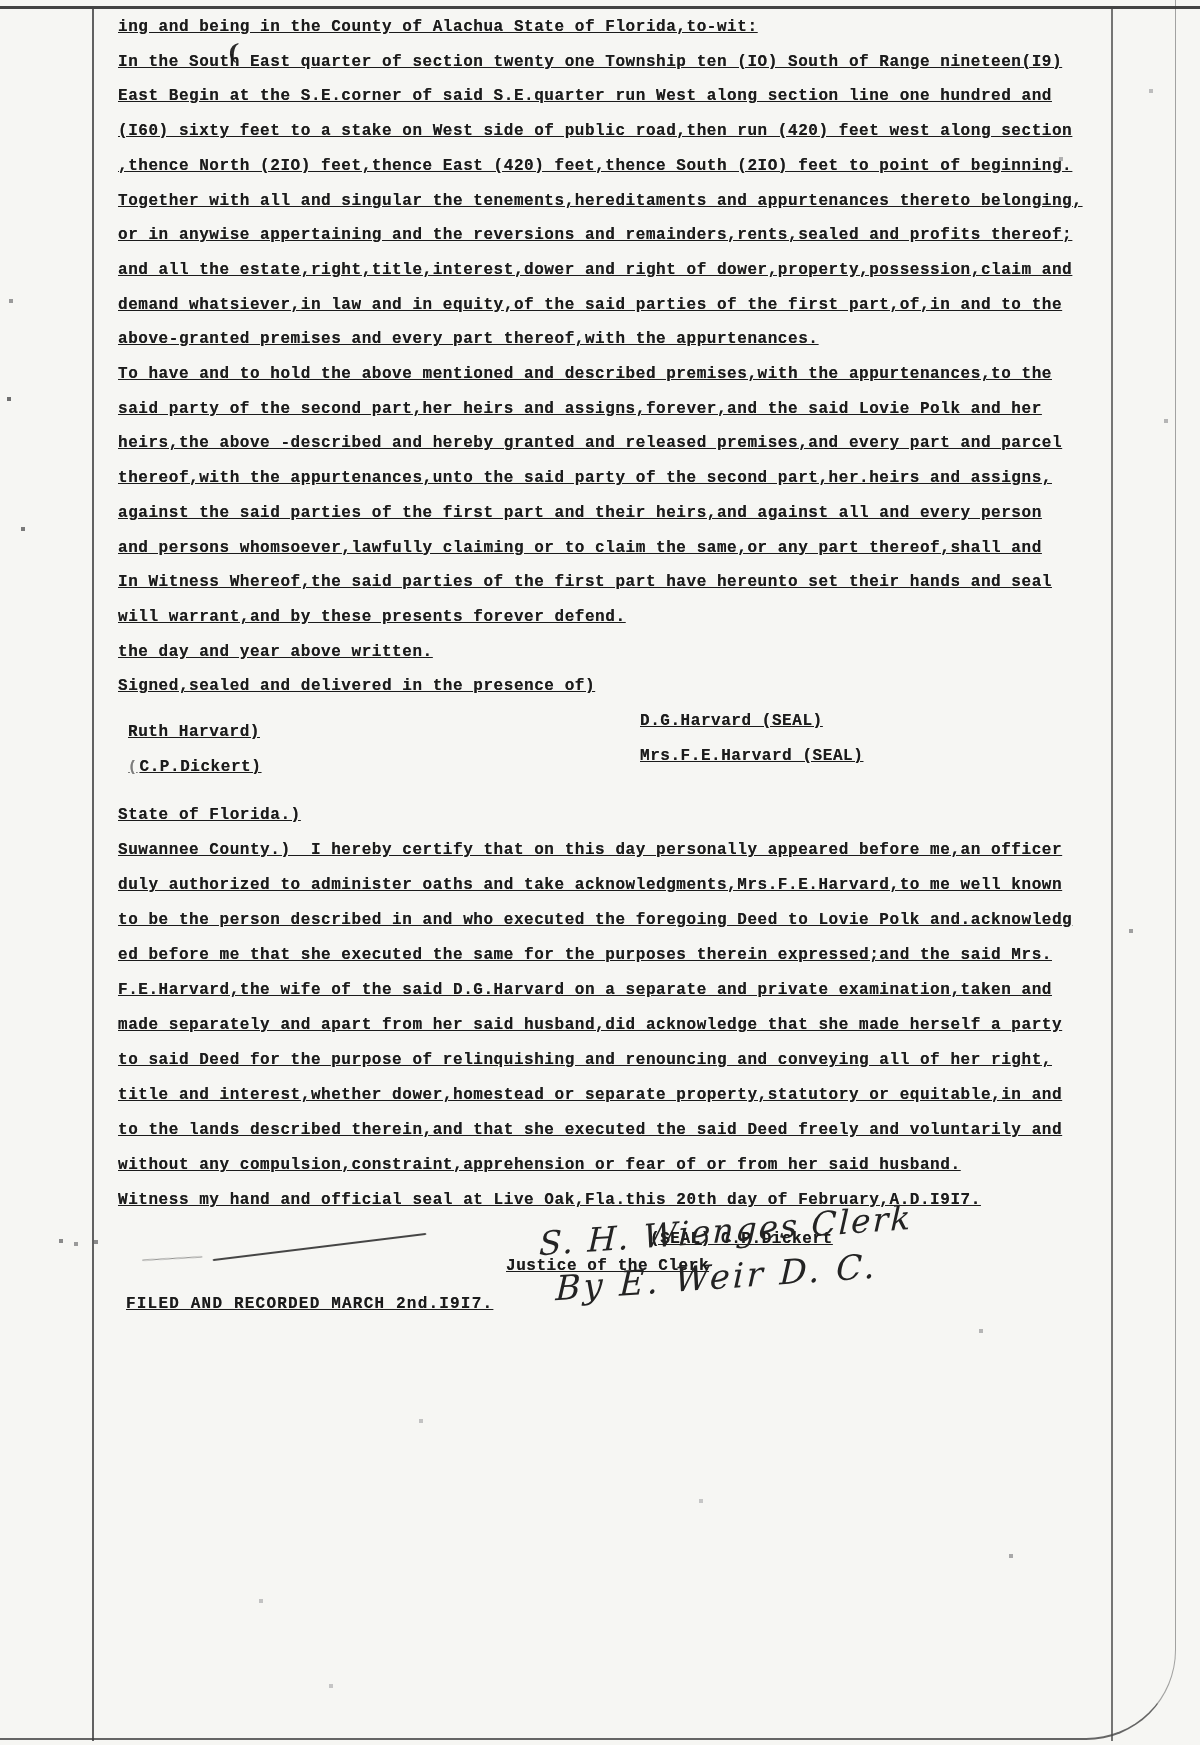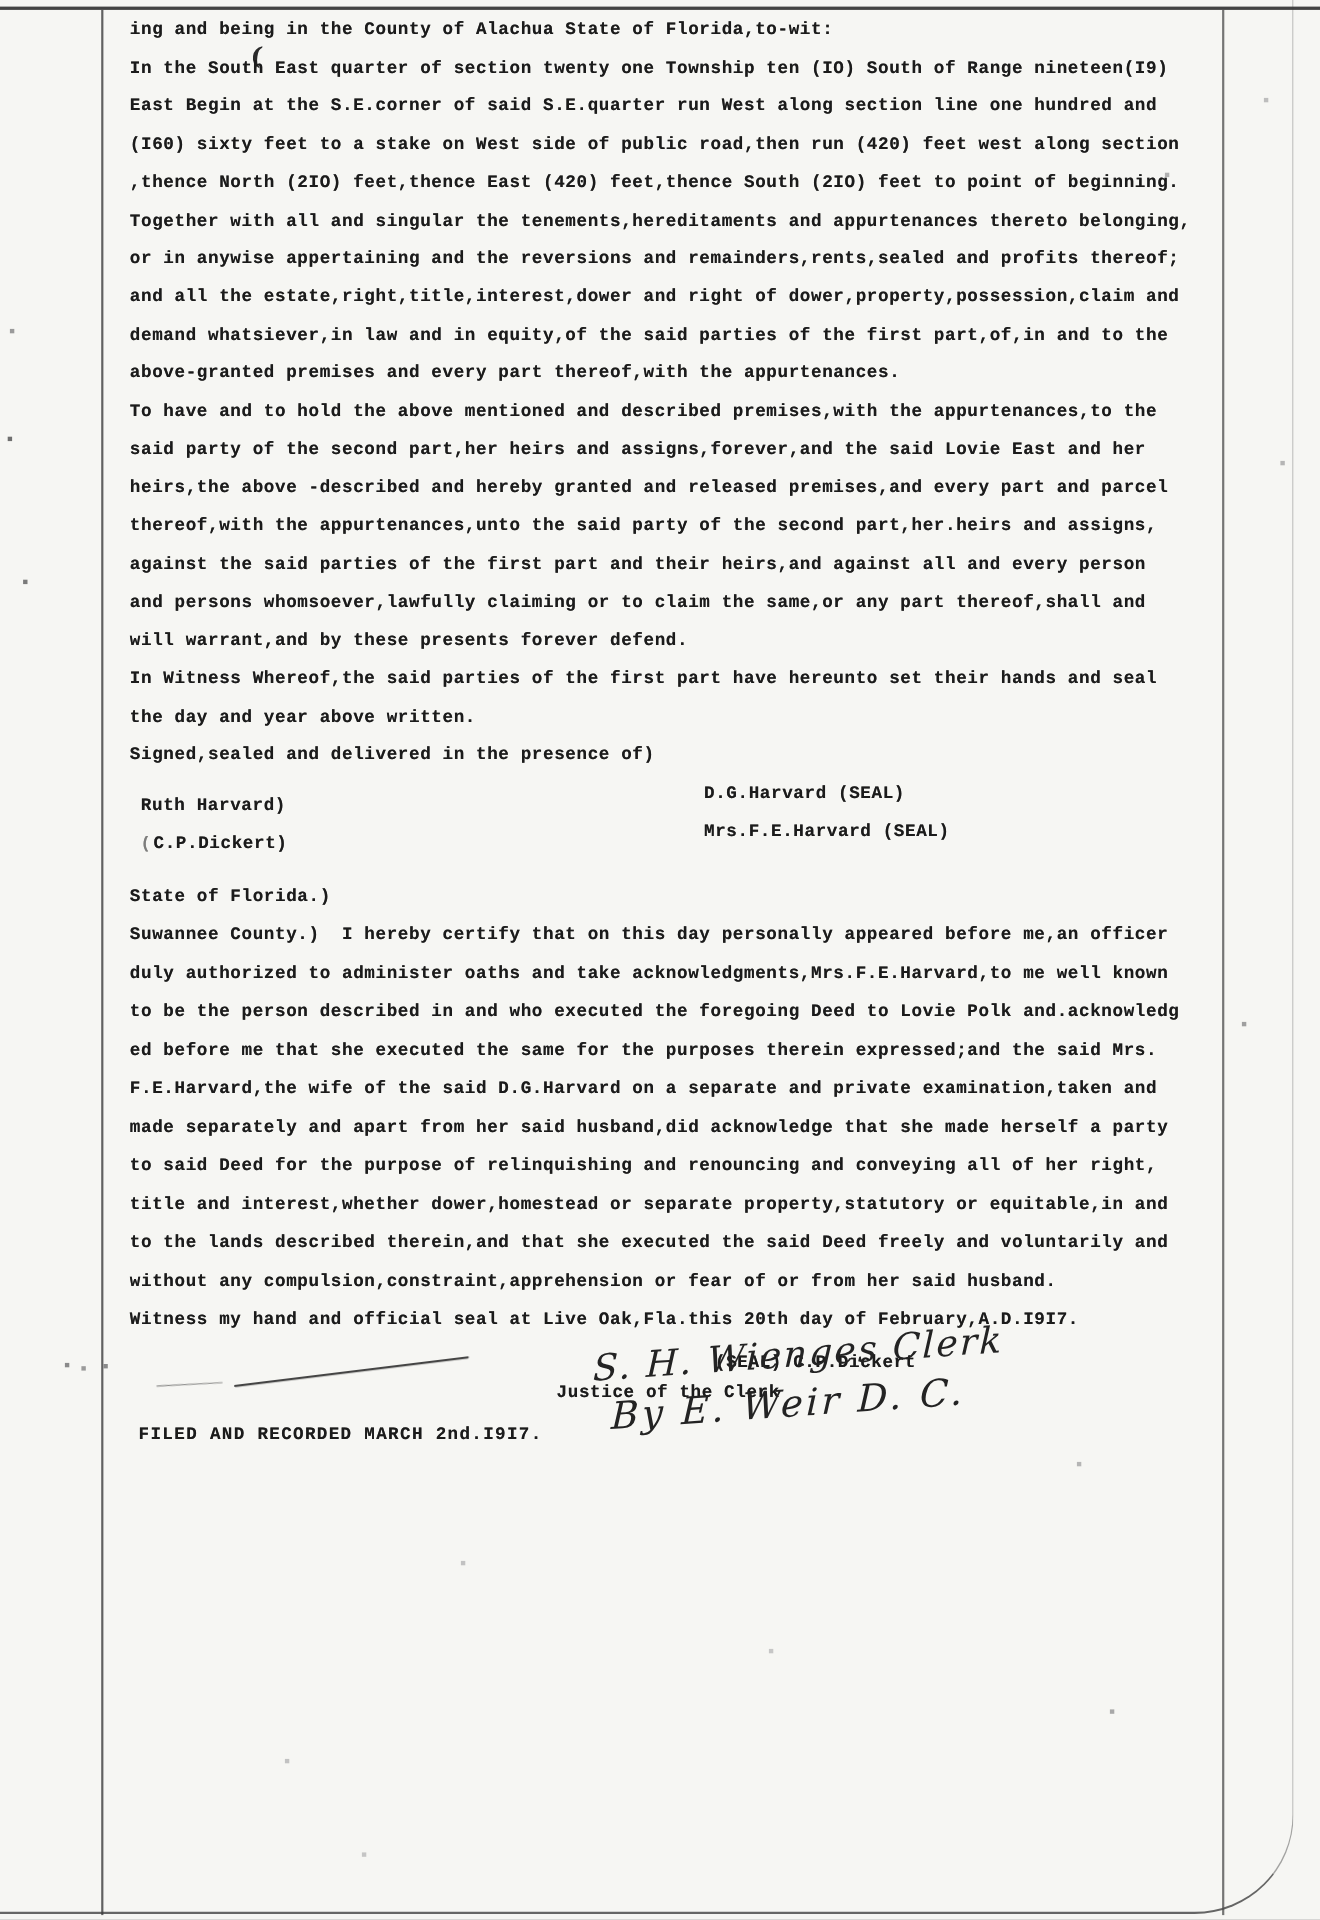--- a/index.html
+++ b/index.html
@@ -41,20 +41,21 @@
   .content {
     position: absolute; left: 118px; top: 10px; width: 992px;
   }
   .line {
     white-space: pre;
     font-size: 16px;
     font-weight: bold;
     letter-spacing: .55px;
     line-height: 34.7px;
     text-shadow: 0 0 .6px rgba(20,20,20,.65);
+    text-decoration: underline;
   }
   .notary-block .line { line-height: 35px; }
   .sig-row { position: relative; height: 35px; }
   .sig-left  { position: absolute; left: 10px; top: 0; margin-top: 11px; }
   .sig-right { position: absolute; left: 522px; top: 0; }
   .paren-mark {
     font-weight: bold; opacity: .55; margin-right: 2px;
     font-size: 15px;
   }
   .seal-line    { margin-left: 532px; margin-top: 4px; }
@@ -135,27 +136,27 @@
       <div class="line">In the South East quarter of section twenty one Township ten (IO) South of Range nineteen(I9)</div>
       <div class="line">East Begin at the S.E.corner of said S.E.quarter run West along section line one hundred and</div>
       <div class="line">(I60) sixty feet to a stake on West side of public road,then run (420) feet west along section</div>
       <div class="line">,thence North (2IO) feet,thence East (420) feet,thence South (2IO) feet to point of beginning.</div>
       <div class="line">Together with all and singular the tenements,hereditaments and appurtenances thereto belonging,</div>
       <div class="line">or in anywise appertaining and the reversions and remainders,rents,sealed and profits thereof;</div>
       <div class="line">and all the estate,right,title,interest,dower and right of dower,property,possession,claim and</div>
       <div class="line">demand whatsiever,in law and in equity,of the said parties of the first part,of,in and to the</div>
       <div class="line">above-granted premises and every part thereof,with the appurtenances.</div>
       <div class="line">To have and to hold the above mentioned and described premises,with the appurtenances,to the</div>
-      <div class="line">said party of the second part,her heirs and assigns,forever,and the said Lovie East and her</div>
+      <div class="line">said party of the second part,her heirs and assigns,forever,and the said Lovie Polk and her</div>
       <div class="line">heirs,the above -described and hereby granted and released premises,and every part and parcel</div>
       <div class="line">thereof,with the appurtenances,unto the said party of the second part,her.heirs and assigns,</div>
       <div class="line">against the said parties of the first part and their heirs,and against all and every person</div>
       <div class="line">and persons whomsoever,lawfully claiming or to claim the same,or any part thereof,shall and</div>
+      <div class="line">In Witness Whereof,the said parties of the first part have hereunto set their hands and seal</div>
       <div class="line">will warrant,and by these presents forever defend.</div>
-      <div class="line">In Witness Whereof,the said parties of the first part have hereunto set their hands and seal</div>
       <div class="line">the day and year above written.</div>
       <div class="line">Signed,sealed and delivered in the presence of)</div>
     </div>
 
     <div class="sig-row">
       <span class="line sig-left">Ruth Harvard)</span>
       <span class="line sig-right">D.G.Harvard (SEAL)</span>
     </div>
     <div class="sig-row">
       <span class="line sig-left"><span class="paren-mark">(</span><span>C.P.Dickert)</span></span>

